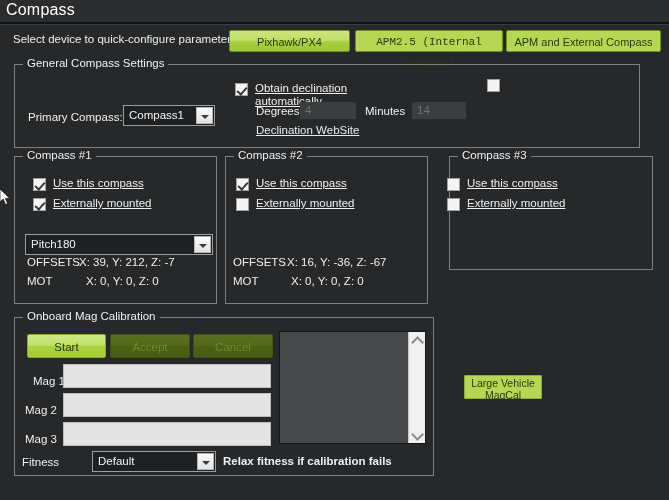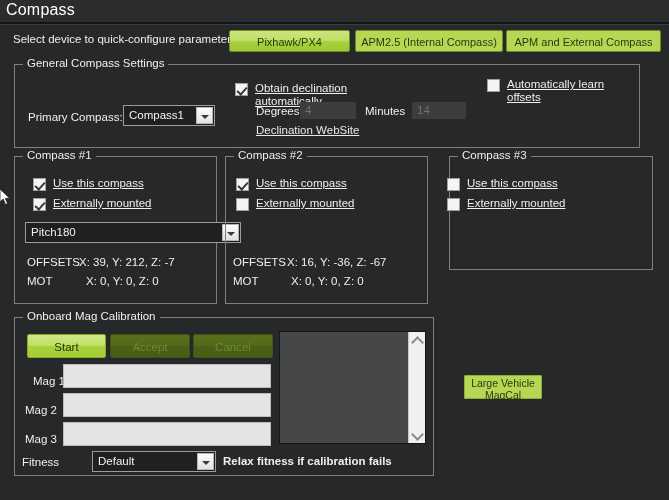--- a/index.html
+++ b/index.html
@@ -65,21 +65,21 @@
     line-height: 22px;
     box-sizing: border-box;
     cursor: pointer;
     background: #b0d44b;
   }
   #btn-pixhawk {
     left: 229px;
     width: 121px;
     background: linear-gradient(to bottom, #cbe47c 0%, #c2e06a 45%, #a8cf3e 55%, #9dc832 100%);
   }
-  #btn-apm25  { left: 355px; width: 148px; background: #b5d754; }
+  #btn-apm25  { left: 355px; width: 148px; background: #b5d754; font-family: Liberation Mono, monospace; }
   #btn-apmext { left: 506px; width: 155px; background: #b5d754; }
 
   
   .group {
     position: absolute;
     border: 1px solid #7d7f80;
     box-sizing: border-box;
   }
   .group > .glabel {
     position: absolute;
@@ -327,35 +327,34 @@
 </div>
 <div class="txt" style="left:365px; top:105px;">Minutes</div>
 <div class="dinput" style="left:412px; top:102px; width:54px;">
   <span>14</span>
 </div>
 
 <div class="link" style="left:256px; top:124px;">Declination WebSite</div>
 
 <div class="cbrow" style="left:487px; top:78px; width:140px;">
   <span class="cbox"></span>
-  <span class="cblabel">Automatically learn offsets</span>
 </div>
 
 <div class="group" id="grp-c1">
   <div class="glabel">Compass #1</div>
 </div>
 <div class="cbrow" style="left:33px; top:177px;">
   <span class="cbox checked"></span>
   <span class="cblabel">Use this compass</span>
 </div>
 <div class="cbrow" style="left:33px; top:197px;">
   <span class="cbox checked"></span>
   <span class="cblabel">Externally mounted</span>
 </div>
-<div class="combo" style="left:25px; top:222px; width:216px;">
+<div class="combo" style="left:25px; top:234px; width:188px;">
   <span class="cval">Pitch180</span>
   <span class="carrow"></span>
 </div>
 <div class="txt" style="left:27px; top:256px;">OFFSETS</div>
 <div class="txt" style="left:79px; top:256px;">X: 39,   Y: 212,   Z: -7</div>
 <div class="txt" style="left:27px; top:275px;">MOT</div>
 <div class="txt" style="left:86px; top:275px;">X: 0,   Y: 0,   Z: 0</div>
 
 <div class="group" id="grp-c2">
   <div class="glabel">Compass #2</div>

